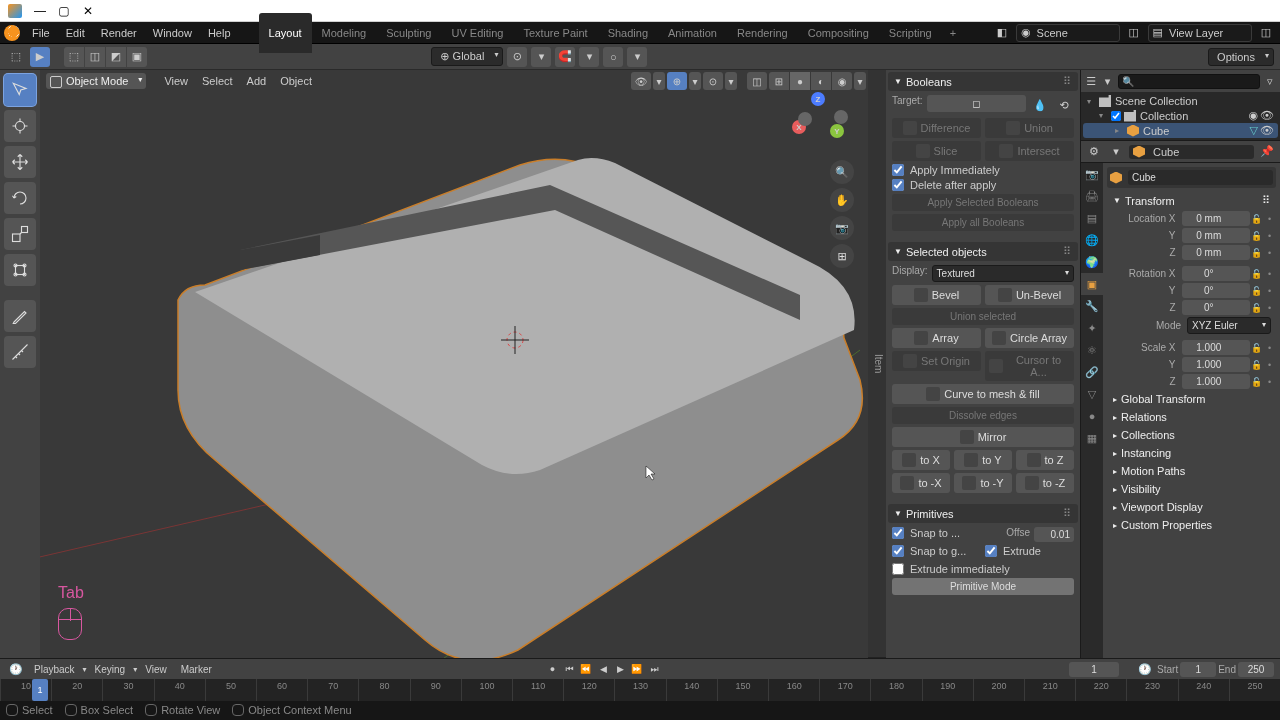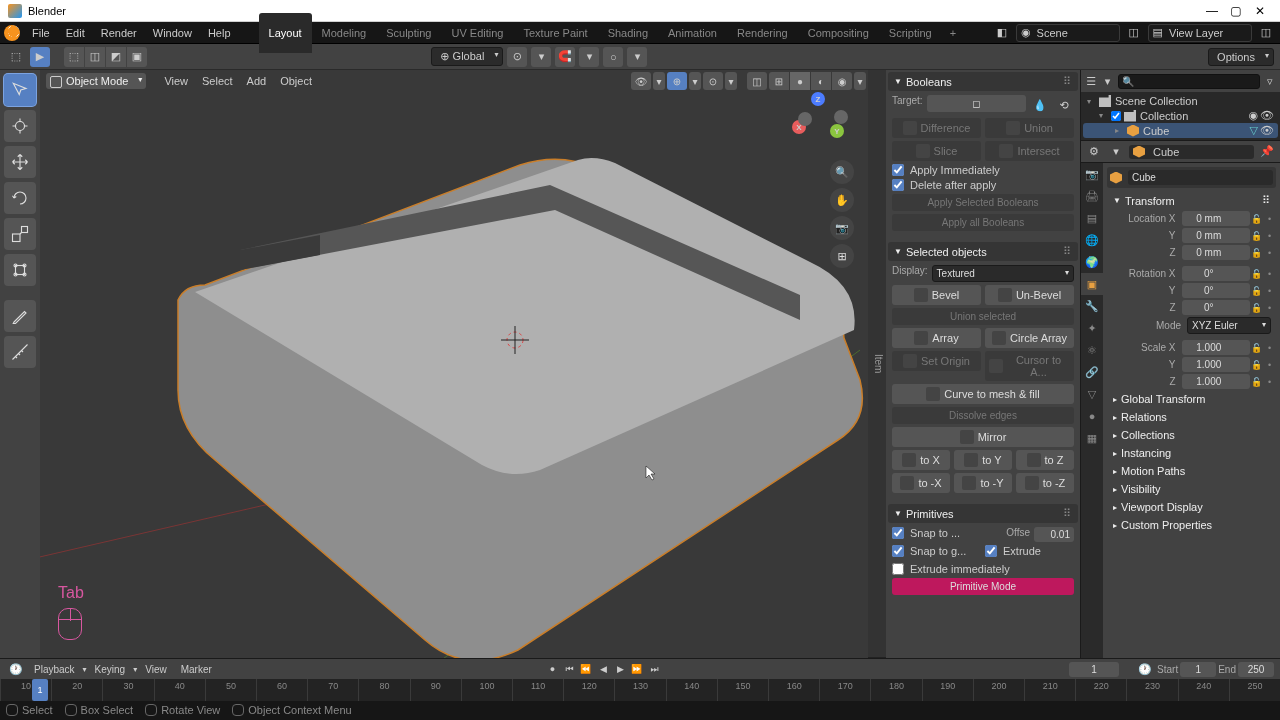--- a/index.html
+++ b/index.html
@@ -145,21 +145,20 @@
 .vtr-group { display: flex; gap: 1px; }
 .vtr-group .vtr-btn { border-radius: 0; }
 .vtr-group .vtr-btn:first-child { border-radius: 3px 0 0 3px; }
 .vtr-group .vtr-btn:last-child { border-radius: 0 3px 3px 0; }
 </style>
 </head>
 <body>
 
 <div class="titlebar">
   <span class="app-icon"></span>
-  <span class="title">Blender</span>
   <span class="win-btn">—</span>
   <span class="win-btn">▢</span>
   <span class="win-btn">✕</span>
 </div>
 
 <div class="menubar" style="position:relative; z-index:2;">
   <span class="blender-icon"></span>
   <span class="menu-item">File</span>
   <span class="menu-item">Edit</span>
   <span class="menu-item">Render</span>
@@ -510,21 +509,21 @@
           <label class="panel-check" style="flex:1;">
               <input type="checkbox" checked="" style="">
               <span>Extrude</span>
             </label>
         </div>
         <label class="panel-check">
             <input type="checkbox" style="">
             <span>Extrude immediately</span>
           </label>
         <div class="panel-row">
-            <span class="panel-btn" style="background:#be185d;">Primitive Mode</span>
+            <span class="panel-btn" style="background:#737373;">Primitive Mode</span>
           </div>
       </div>
     </div>
   </div>
 
   <div class="outliner">
     <div class="outliner-hdr">
       <span class="icon-btn">☰</span>
       <span class="icon-btn">▾</span>
       <input class="outliner-search" placeholder="🔍" style="">

